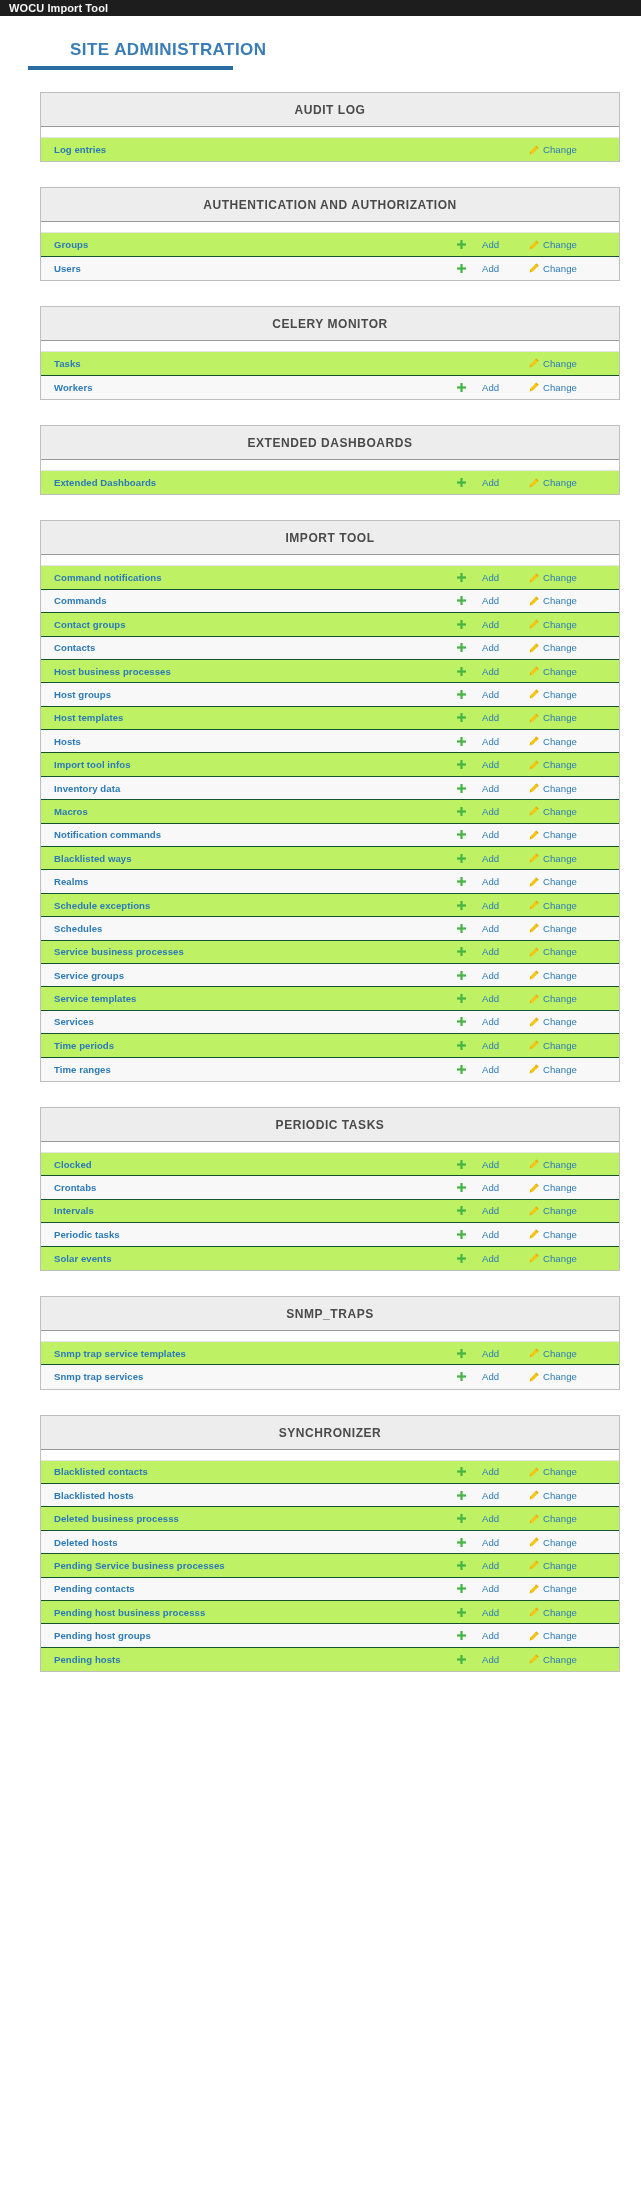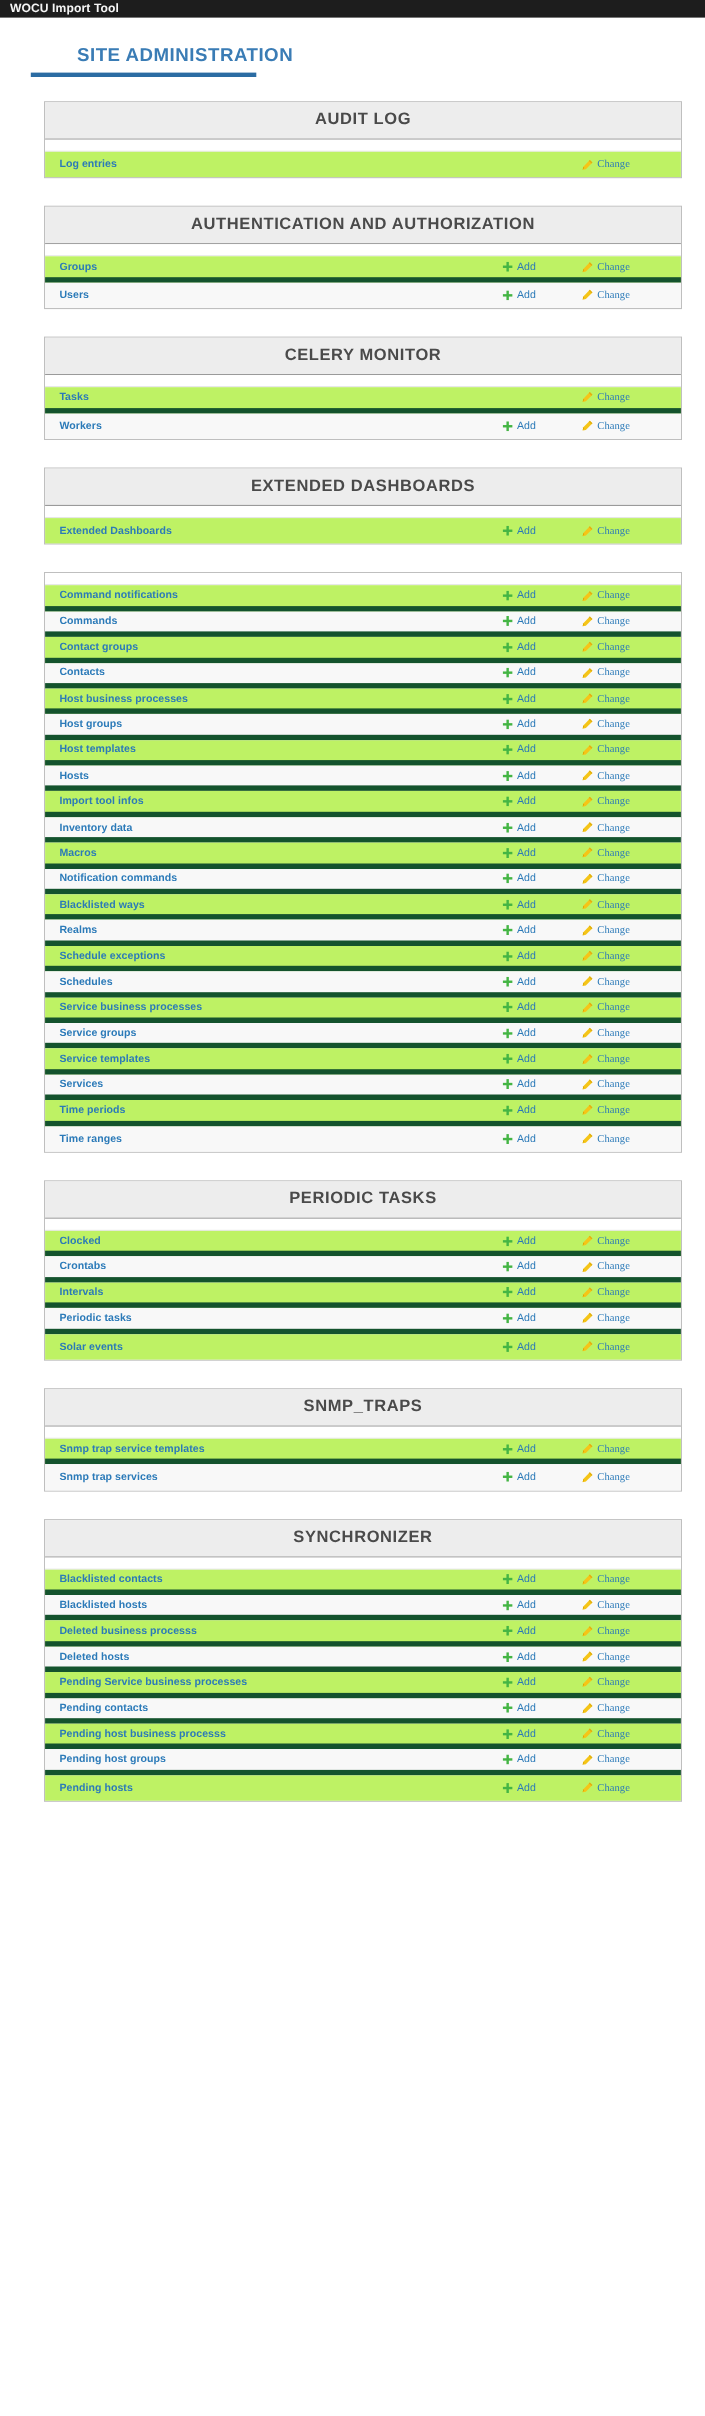--- a/index.html
+++ b/index.html
@@ -56,57 +56,57 @@
     background: #ffffff;
   }
   .app-caption {
     background: #ededed;
     border-bottom: 1px solid #9a9a9a;
     text-align: center;
     padding: 7px 0 8px 0;
   }
   .app-caption-text {
     color: #4a4a4a;
-    font-size: 15px;
+    font-size: 12px;
     font-weight: bold;
     letter-spacing: .55px;
   }
   .spacer-row {
     height: 11px;
     background: #ffffff;
     border-bottom: 1px solid #e6e6e6;
   }
   .model-row {
     display: flex;
     align-items: center;
     height: 23.4px;
     padding: 0 10px 0 13px;
-    border-bottom: 5px solid #14532d;
+    border-bottom: 1px solid #14532d;
   }
   .model-row.odd  { background: #bef264; }
   .model-row.even { background: #f8f8f8; }
   .model-row:last-child { border-bottom: none; }
 
   .model-name {
     flex: 1 1 auto;
     color: #2b7ab8;
     font-size: 9.6px;
     font-weight: bold;
     letter-spacing: .05px;
     white-space: nowrap;
     cursor: pointer;
   }
   .action-cell {
     display: flex;
     align-items: center;
     justify-content: flex-start;
     cursor: pointer;
   }
-  .addlink-cell  { width: 72px; }
-  .changelink-cell { width: 80px; font-family: Liberation Serif, serif; }
+  .addlink-cell  { width: 72px; gap: 12px; }
+  .changelink-cell { width: 80px; }
   .action-label {
     color: #2b7ab8;
     font-size: 9.6px;
     letter-spacing: .05px;
   }
   .addlink-cell.empty, .changelink-cell.empty { cursor: default; }
 
   .ico {
     display: inline-block;
     flex: 0 0 auto;
@@ -254,20 +254,21 @@
               <path d="M7.2 0.4 L9.6 2.8 L3.6 8.8 L0.7 9.4 L1.3 6.5 Z" fill="#f5c518"></path>
               <path d="M0.7 9.4 L1.3 6.5 L2.2 7.4 Z" fill="#d9a400"></path>
               <path d="M7.2 0.4 L9.6 2.8 L8.7 3.7 L6.3 1.3 Z" fill="#e0ae12"></path>
             </svg>
           </span>
           <span class="action-label">Change</span>
         </div>
       </div>
     </div>
     <div class="app-module">
+      <div class="app-caption"><span class="app-caption-text">IMPORT TOOL</span></div>
       <div class="spacer-row"></div>
       <div class="model-row odd">
         <a class="model-name">Command notifications</a>
         <div class="action-cell addlink-cell">
           <span class="ico">
             <svg width="9" height="9" viewBox="0 0 9 9">
               <rect x="3.4" y="0" width="2.2" height="9" fill="#44b544"></rect>
               <rect x="0" y="3.4" width="9" height="2.2" fill="#44b544"></rect>
             </svg>
           </span>

